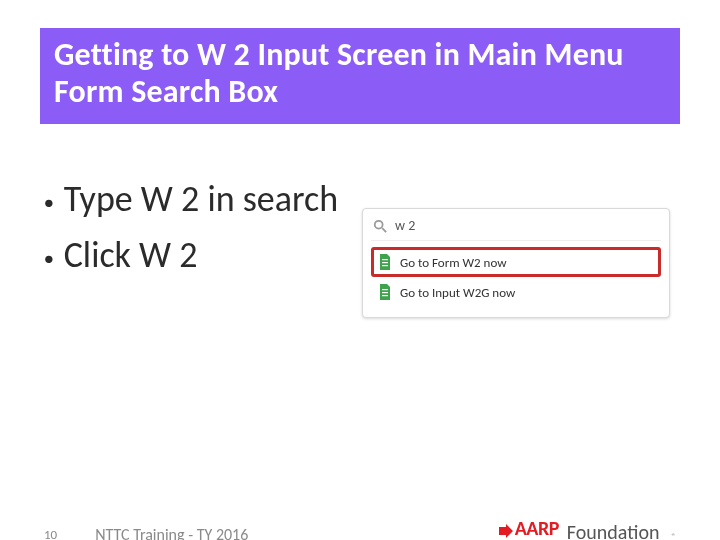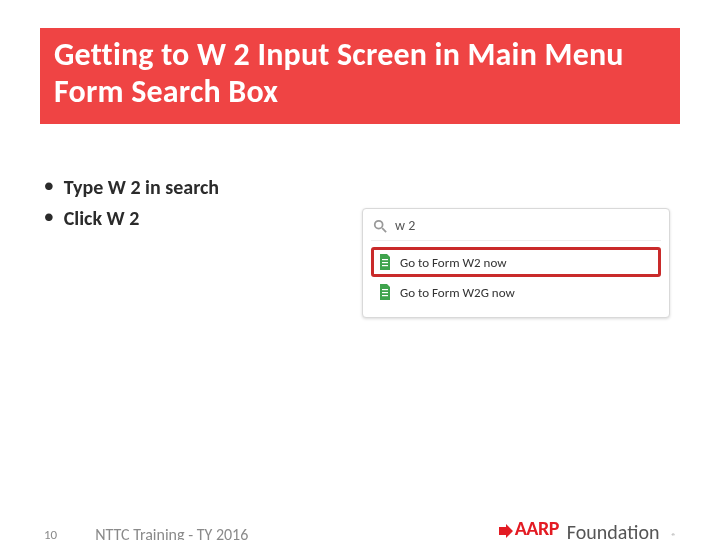--- a/index.html
+++ b/index.html
@@ -3,40 +3,40 @@
 <meta charset="utf-8">
 <style>
   * { box-sizing: border-box; margin: 0; padding: 0; }
   html, body { width: 720px; height: 540px; font-family: Calibri, "Segoe UI", Arial, sans-serif; background: #fff; }
   .slide {
     width: 720px; height: 540px; position: relative; background: #fff;
     padding: 0;
   }
   .title-bar {
     margin: 28px 40px 0 40px;
-    background: #ef4444;
+    background: #8b5cf6;
     padding: 6px 14px 10px 14px;
     min-height: 96px;
     display: flex; align-items: center;
   }
   .title-text {
     color: #fff;
     font-size: 32px;
     font-weight: 700;
     line-height: 1.15;
     letter-spacing: 0.2px;
   }
   .body {
     margin: 48px 44px 0 44px;
     position: relative;
   }
   .bullets {
     list-style: none;
-    font-size: 20px;
-    font-weight: 700;
+    font-size: 36px;
+    font-weight: 400;
     color: #2b2b2b;
     line-height: 1.55;
   }
   .bullets li::before {
     content: "●";
     font-size: 16px;
     position: relative;
     top: -3px;
     margin-right: 10px;
     color: #2b2b2b;
@@ -162,21 +162,21 @@
         </div>
         <div class="drop-item">
           <span class="doc-icon">
             <svg viewBox="0 0 14 16" width="14" height="16">
               <path d="M2 0 h7 l3 3 v13 h-10 z" fill="#3fa34d"></path>
               <rect x="4" y="5" width="6" height="1.2" fill="#fff"></rect>
               <rect x="4" y="8" width="6" height="1.2" fill="#fff"></rect>
               <rect x="4" y="11" width="6" height="1.2" fill="#fff"></rect>
             </svg>
           </span>
-          <span class="drop-label">Go to Form W2G now</span>
+          <span class="drop-label">Go to Input W2G now</span>
         </div>
       </div>
     </div>
   </div>
 
   <div class="footer">
     <div class="footer-left">
       <span class="page-num">10</span>
       <span class="footer-text">NTTC Training - TY 2016</span>
     </div>

